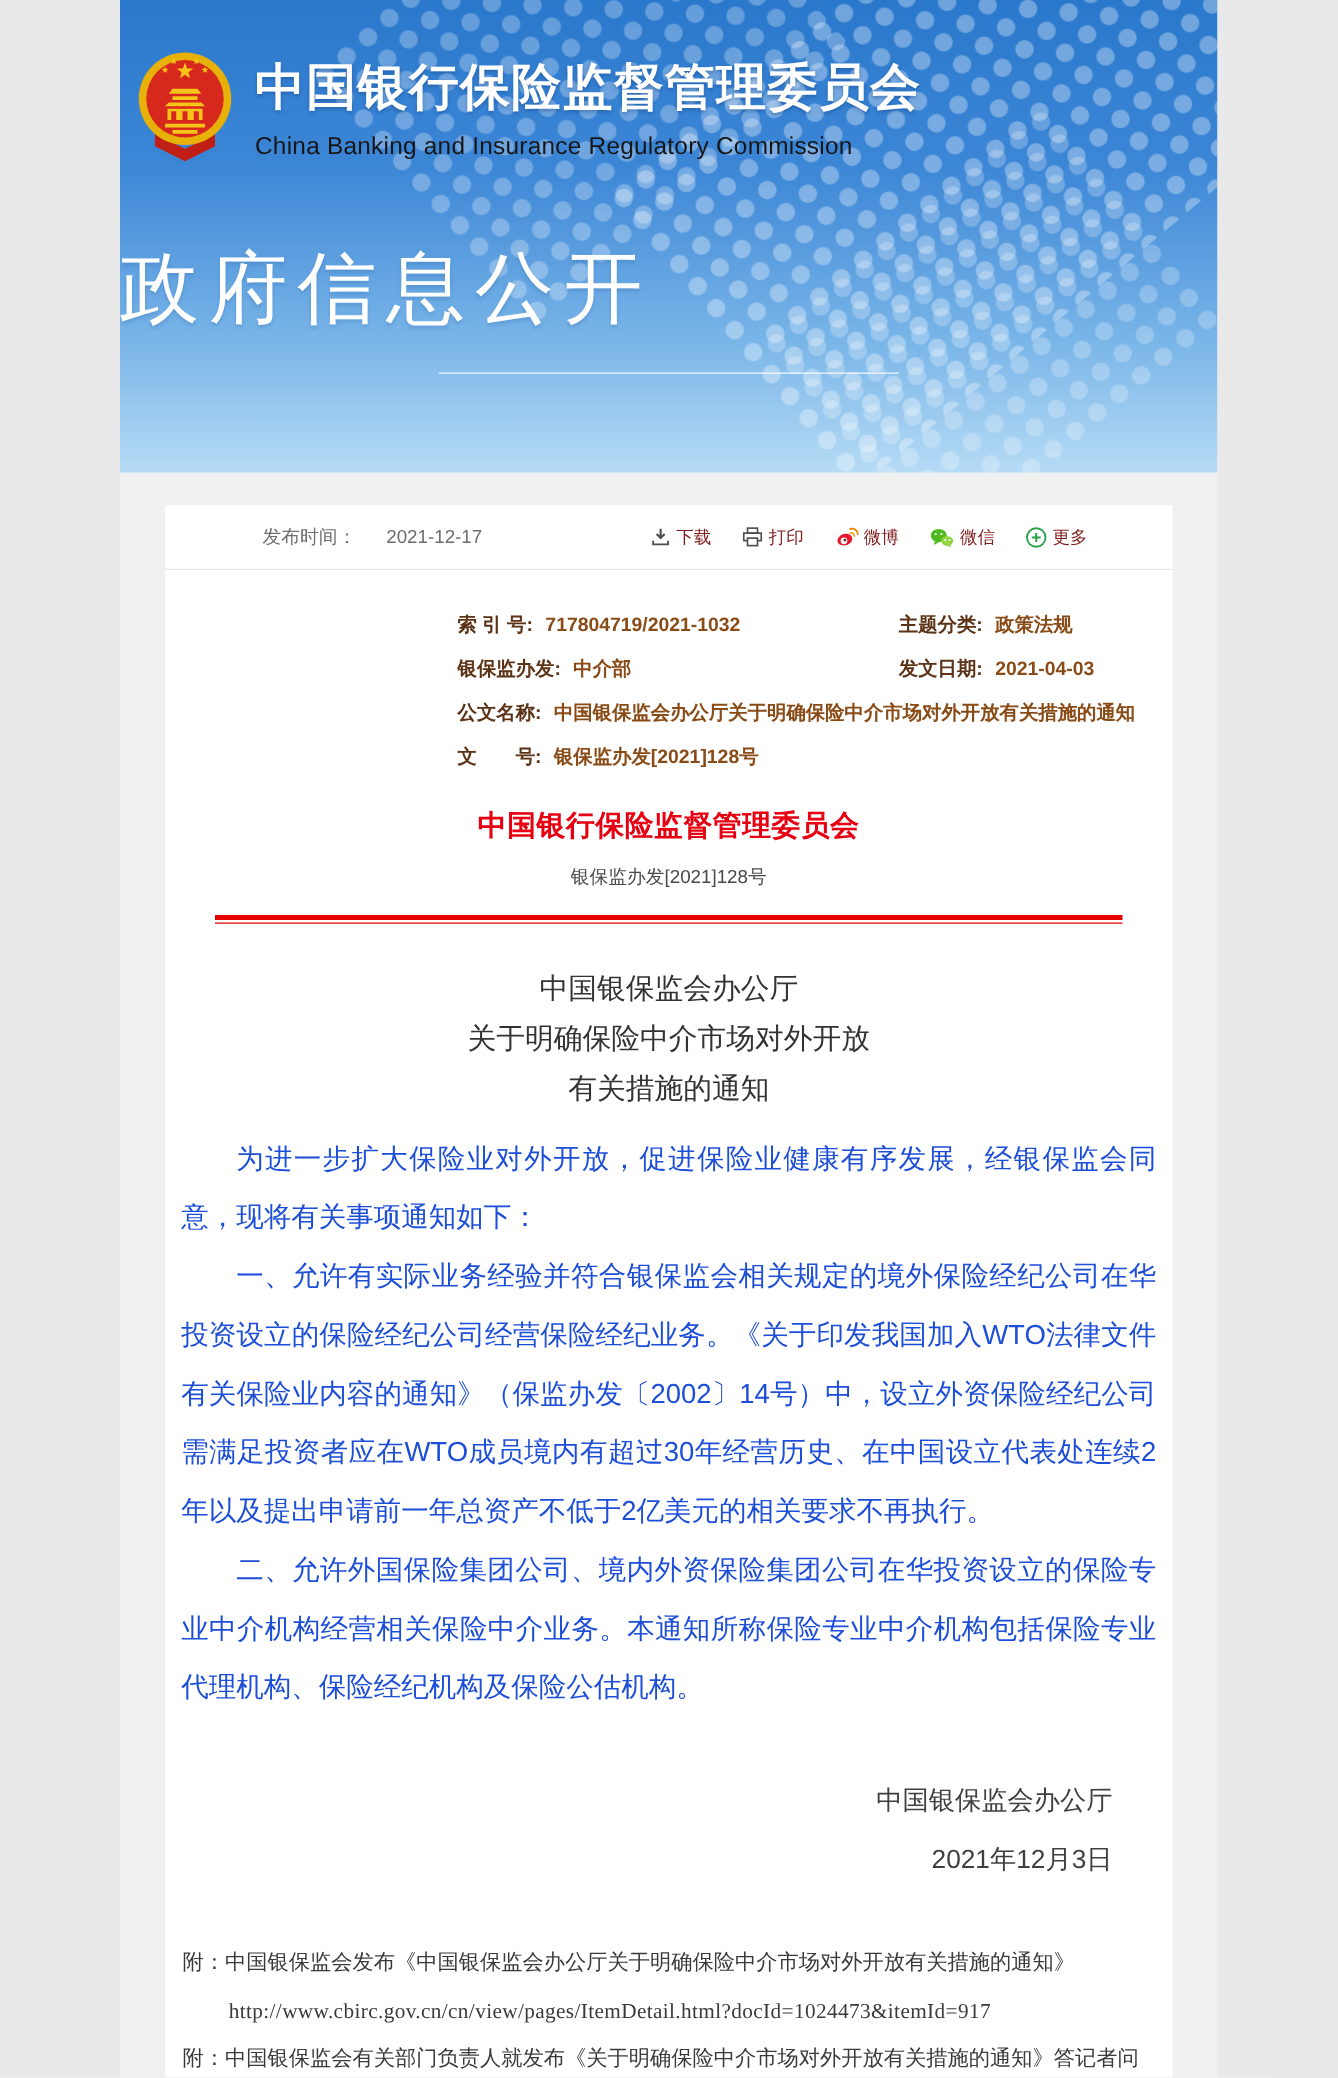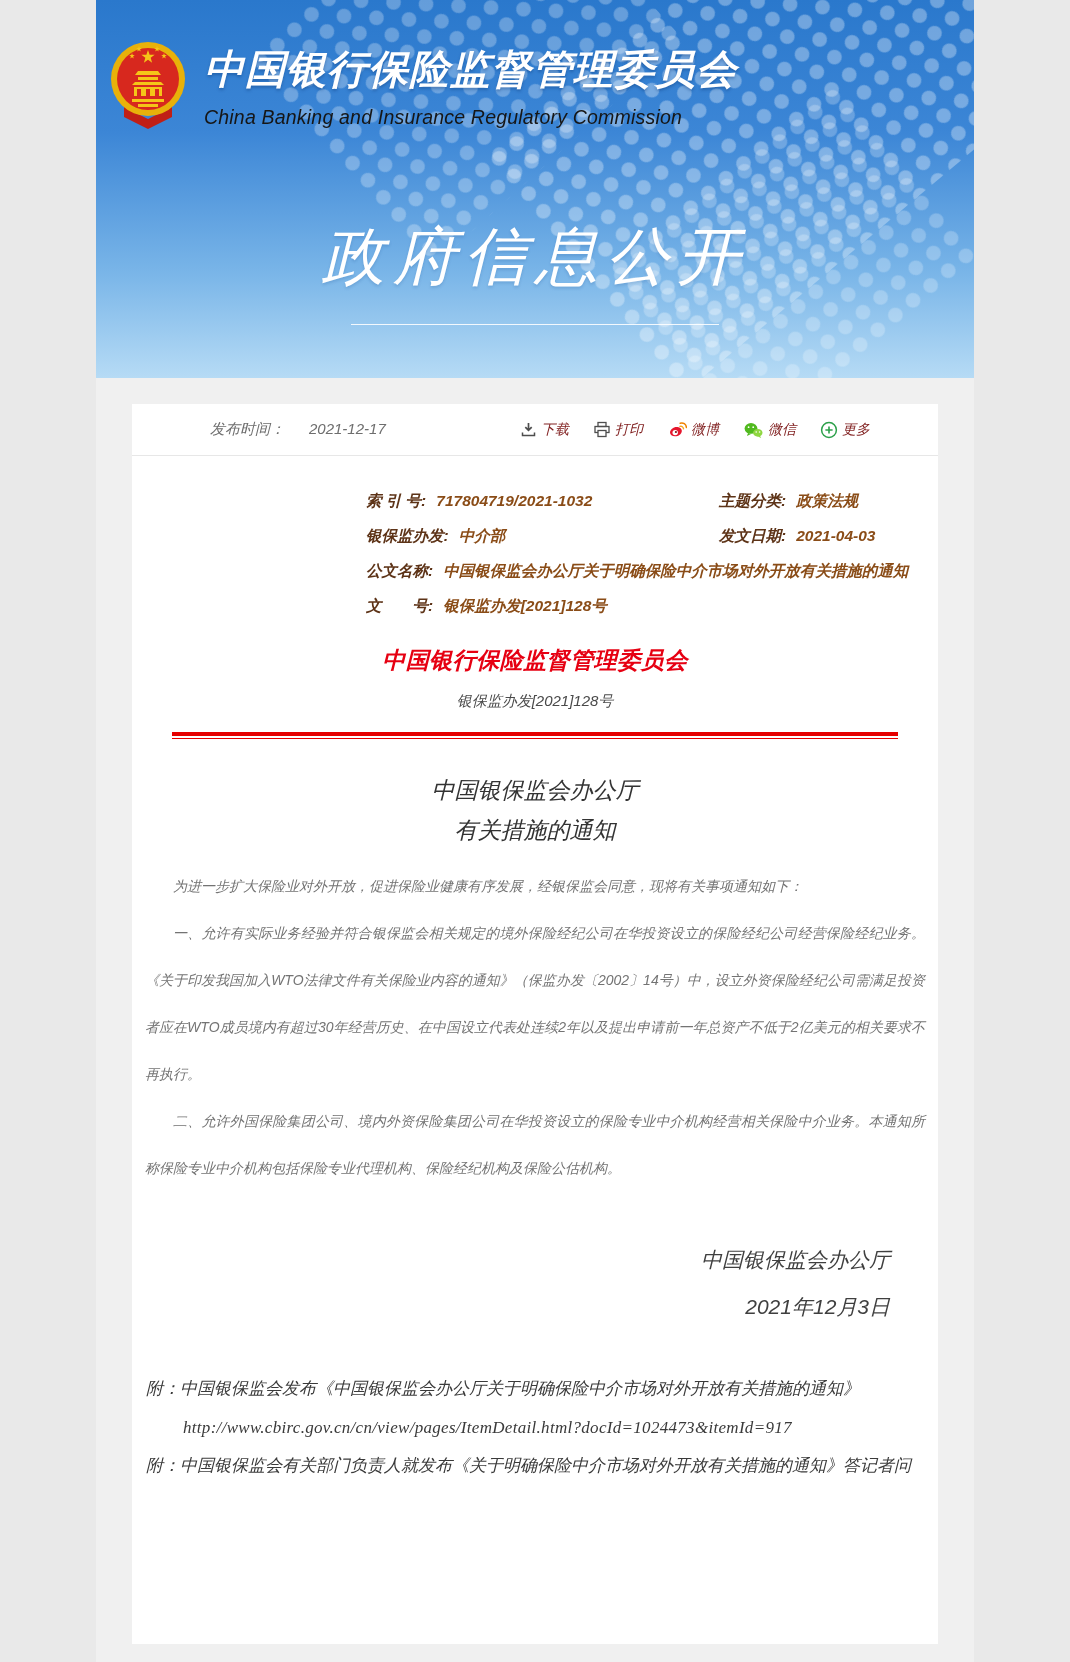--- a/index.html
+++ b/index.html
@@ -1,34 +1,34 @@
 <!DOCTYPE html>
 <html><head>
 <meta charset="utf-8">
 <style>
   * { margin:0; padding:0; box-sizing:border-box; }
   html,body { background:#e9e9e9; }
   body { font-family:"Liberation Sans","DejaVu Sans",sans-serif; }
-  .page { position:relative; width:878px; height:1662px; margin:0 auto; background:#f0f0f0; overflow:hidden;font-style:italic; }
+  .page { position:relative; width:878px; height:1662px; margin:0 auto; background:#f0f0f0; overflow:hidden; }
 
   
   .banner { position:relative; height:378px; overflow:hidden;
     background:linear-gradient(180deg,#2a78cc 0%,#3c86d6 35%,#79b5e8 72%,#b6dbf5 100%); }
   .dots { position:absolute; background-image:radial-gradient(circle, rgba(255,255,255,.32) 6.8px, rgba(255,255,255,0) 7.8px); background-size:23px 23px; pointer-events:none; }
   .d1 { top:-40px; right:-50px; width:500px; height:310px; transform:rotate(-40deg); }
   .d2 { top:150px; right:30px;  width:300px; height:230px; transform:rotate(-40deg); opacity:.75; }
   .d3 { top:-90px; right:340px; width:340px; height:280px; transform:rotate(-42deg); opacity:.85; }
 
   .brandrow { position:relative; display:flex; align-items:flex-start; padding:36px 0 0 12px; }
   .emblem { width:80px; height:94px; flex:none; }
   .brandtext { margin:6px 0 0 16px; }
   .org-cn { color:#ffffff; font-size:40px; font-weight:700; letter-spacing:1px; text-shadow:0 2px 3px rgba(10,50,110,.35); }
   .org-en { color:#161616; font-size:19.5px; margin-top:9px; letter-spacing:.2px; }
 
-  .page-title-wrap { position:relative; text-align:center; margin-top:84px; }
+  .page-title-wrap { position:relative; margin-top:58px; }
   .page-title { display:inline-block; color:#ffffff; font-size:63px; letter-spacing:8px; font-weight:500; text-shadow:0 2px 3px rgba(20,70,140,.18); }
   .title-underline { width:368px; height:1px; background:rgba(255,255,255,.88); margin:24px auto 0; }
 
   
   .card { position:relative; margin:26px 36px 0; background:#ffffff; min-height:1240px; }
 
   .toolbar { display:flex; justify-content:space-between; align-items:center; height:52px; padding:0 68px 0 78px; border-bottom:1px solid #e7e7e7; }
   .publish { font-size:15px; color:#6e6e6e; }
   .publish .date { margin-left:24px; }
   .actions { display:flex; align-items:center; gap:24px; }
@@ -46,21 +46,21 @@
 
   .org-title-red { margin-top:28px; text-align:center; color:#e60012; font-size:23px; font-weight:700; letter-spacing:.5px; }
   .doc-no { margin-top:16px; text-align:center; color:#4a4a4a; font-size:15px; }
 
   .red-rule { margin:21px 40px 0; }
   .red-rule .thick { height:4px; background:#e60000; }
   .red-rule .thin  { height:1px; background:#e60000; margin-top:2px; }
 
   .doc-heading { margin-top:31px; text-align:center; color:#333333; font-size:23px; line-height:40px; font-weight:500; }
 
-  .bodytext { margin-top:13px; padding:0 13px; color:#737373; font-size:14px; line-height:47px; text-align:justify; }
+  .bodytext { margin-top:13px; padding:0 13px; color:#1d4ed8; font-size:22px; line-height:47px; text-align:justify; }
   .bodytext p { text-indent:2em; }
 
   .sig { margin-top:44px; padding-right:48px; text-align:right; color:#3f3f3f; font-size:21px; line-height:47px; }
 
   .attach { margin-top:40px; padding:0 14px; font-family:"Liberation Serif","DejaVu Serif",serif; color:#3a3a3a; font-size:17px; line-height:38.5px; }
   .attach .url { letter-spacing:.3px; cursor:pointer;margin-left:37px; }
 </style>
 </head>
 <body>
 
@@ -193,20 +193,21 @@
     <div class="org-title-red">中国银行保险监督管理委员会</div>
     <div class="doc-no">银保监办发[2021]128号</div>
 
     <div class="red-rule">
       <div class="thick"></div>
       <div class="thin"></div>
     </div>
 
     <div class="doc-heading">
       <div>中国银保监会办公厅</div>
+      <div>关于明确保险中介市场对外开放</div>
       <div>有关措施的通知</div>
     </div>
 
     <div class="bodytext">
       <p>为进一步扩大保险业对外开放，促进保险业健康有序发展，经银保监会同意，现将有关事项通知如下：</p>
       <p>一、允许有实际业务经验并符合银保监会相关规定的境外保险经纪公司在华投资设立的保险经纪公司经营保险经纪业务。《关于印发我国加入WTO法律文件有关保险业内容的通知》（保监办发〔2002〕14号）中，设立外资保险经纪公司需满足投资者应在WTO成员境内有超过30年经营历史、在中国设立代表处连续2年以及提出申请前一年总资产不低于2亿美元的相关要求不再执行。</p>
       <p>二、允许外国保险集团公司、境内外资保险集团公司在华投资设立的保险专业中介机构经营相关保险中介业务。本通知所称保险专业中介机构包括保险专业代理机构、保险经纪机构及保险公估机构。</p>
     </div>
 
     <div class="sig">

